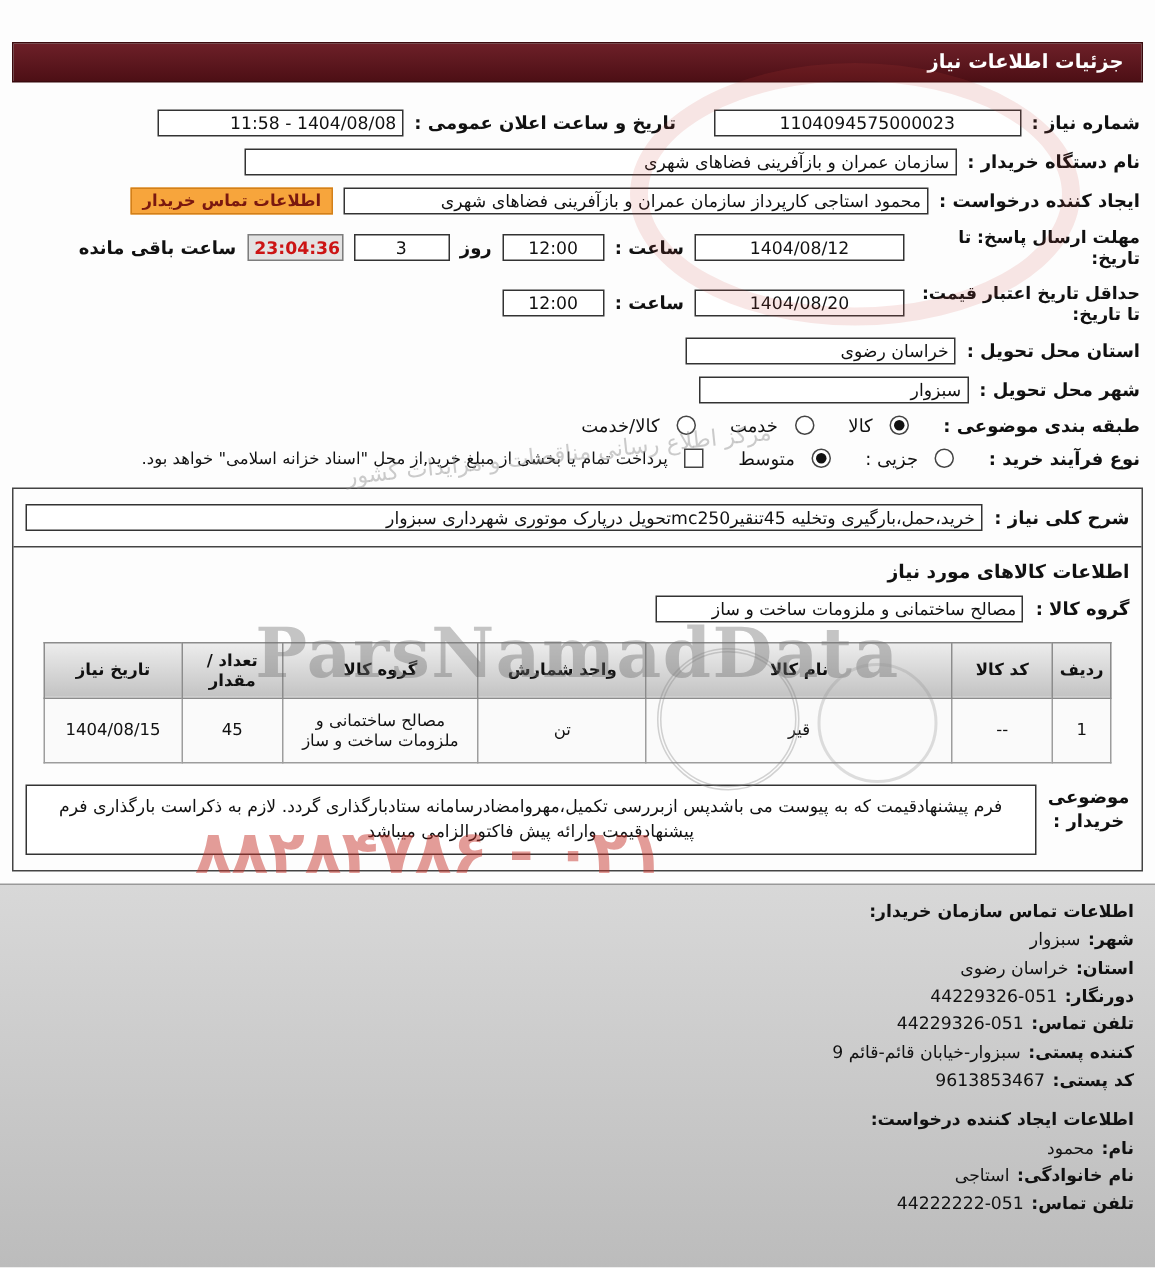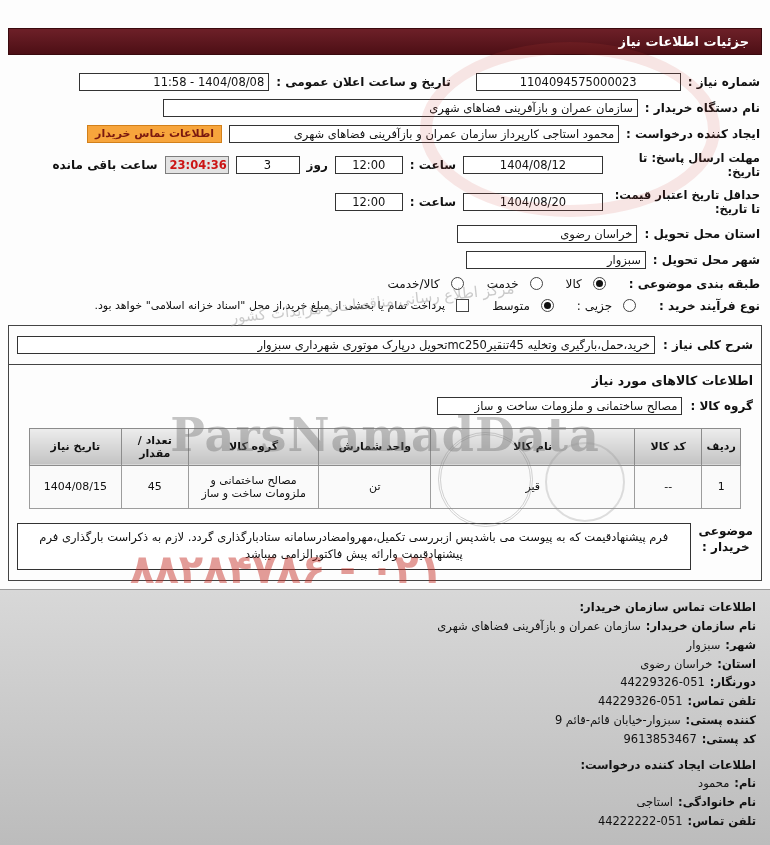--- a/index.html
+++ b/index.html
@@ -11,21 +11,21 @@
              border:1px solid #3a0a0e;color:#fff;font-size:13px;font-weight:bold;
              display:flex;align-items:center;padding:0 12px;flex:none}
 
   .form{padding:10px 6px 2px;flex:none}
   .frow{display:flex;align-items:center;gap:7px;margin:8px 4px;font-size:12px}
   .lbl{font-weight:bold;white-space:nowrap}
   .lbl2{font-weight:bold;white-space:normal;width:150px;line-height:1.25;text-align:right;font-size:11.5px}
   .box{display:inline-block;background:#fff;border:1px solid #333;height:18px;line-height:16px;
        padding:0 4px;font-size:11.5px;white-space:nowrap;overflow:hidden}
   .num{direction:ltr;text-align:center}
-  .w205{width:205px}.w190{width:190px}.w475{width:475px}.w390{width:390px}
+  .w205{width:205px}.w190{width:164px}.w475{width:475px}.w390{width:390px}
   .w140{width:140px}.w68{width:68px}.w64{width:64px}.w180{width:180px}.w245{width:245px}
   .gap18{margin-right:18px}
   .link-btn{background:#f7a53c;border:1px solid #d2801a;color:#7a180f;font-weight:bold;font-size:11px;
             height:18px;line-height:16px;padding:0 7px;white-space:nowrap;cursor:pointer}
   .count{background:#e3e3e3;border:1px solid #7d7d7d;color:#cc1414;font-weight:bold}
   .radio{width:13px;height:13px;border:1px solid #444;border-radius:50%;background:#fff;display:inline-block;position:relative;flex:none}
   .radio.sel::after{content:"";position:absolute;inset:2px;border-radius:50%;background:#111}
   .chk{width:13px;height:13px;border:1px solid #444;background:#fff;display:inline-block;flex:none}
   .opt{display:inline-flex;align-items:center;gap:11px;margin-right:16px}
   .note-text{font-size:11px;white-space:nowrap}
@@ -203,23 +203,20 @@
     </span>
     <span class="notes-box">فرم پیشنهادقیمت که به پیوست می باشدپس ازبررسی تکمیل،مهروامضادرسامانه ستادبارگذاری گردد. لازم به ذکراست بارگذاری فرم پیشنهادقیمت وارائه پیش فاکتورالزامی میباشد</span>
   </div>
 
 </div>
 
 <div class="footer">
   <div class="fline ftitle">اطلاعات تماس سازمان خریدار:</div>
 
   <div class="fline">
-    <span class="flbl">نام سازمان خریدار:</span><span class="fval">سازمان عمران و بازآفرینی فضاهای شهری</span>
-  </div>
-  <div class="fline">
     <span class="flbl">شهر:</span><span class="fval">سبزوار</span>
   </div>
   <div class="fline">
     <span class="flbl">استان:</span><span class="fval">خراسان رضوی</span>
   </div>
   <div class="fline">
     <span class="flbl">دورنگار:</span><span class="fval">051-44229326</span>
   </div>
   <div class="fline">
     <span class="flbl">تلفن تماس:</span><span class="fval">051-44229326</span>

